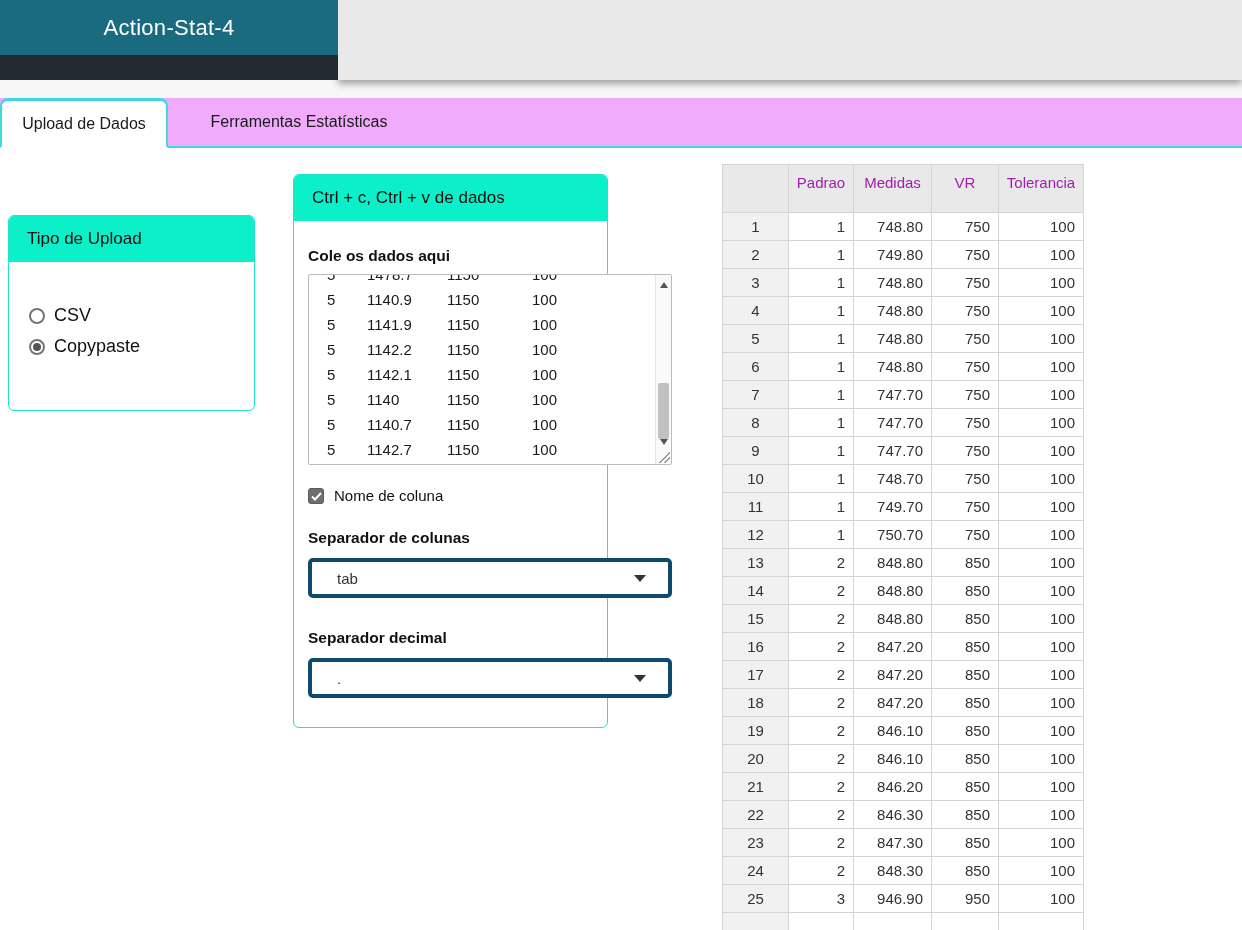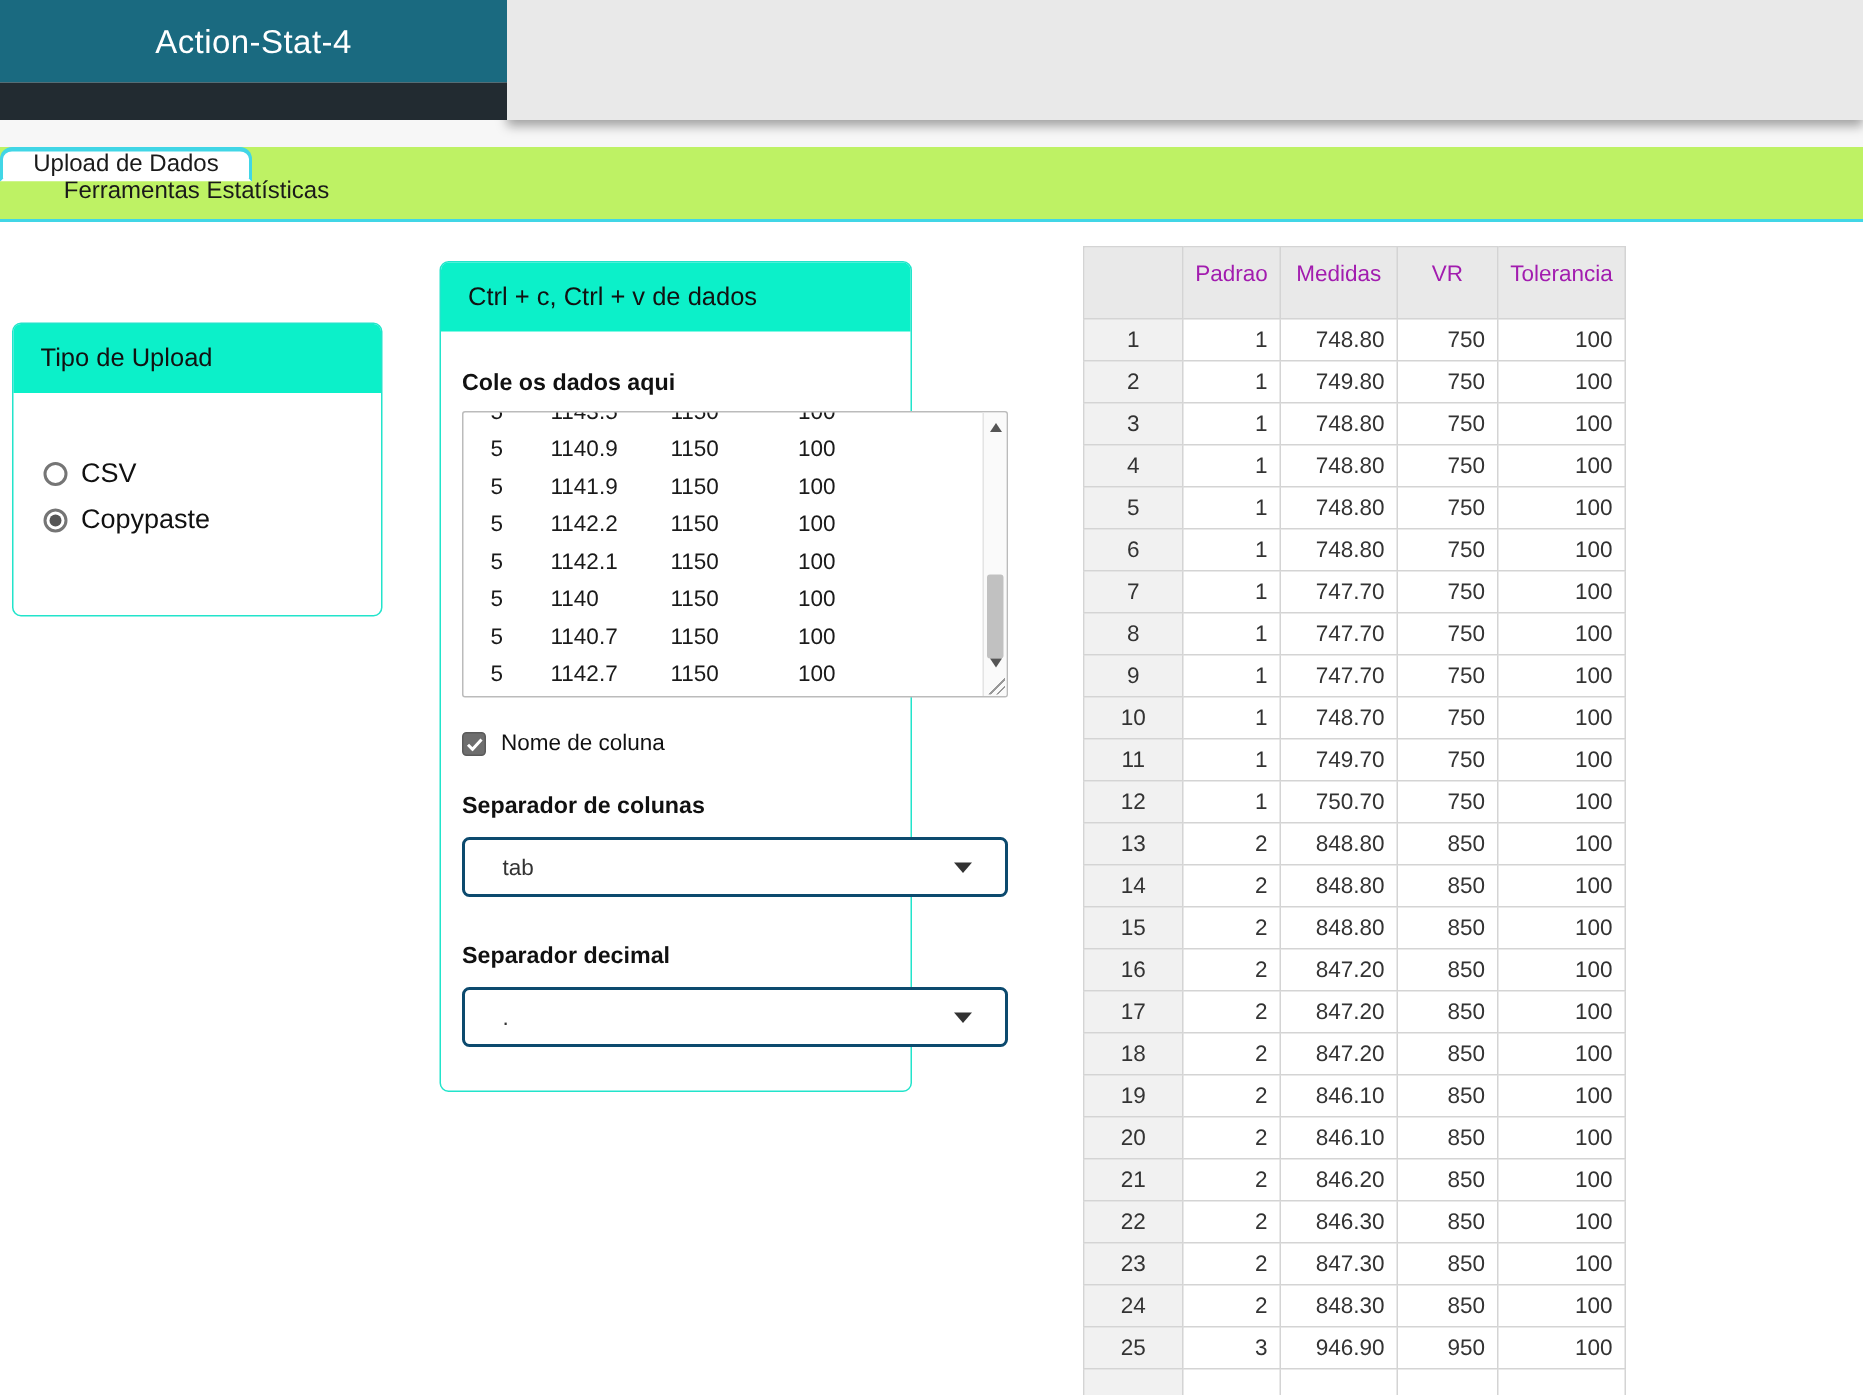--- a/index.html
+++ b/index.html
@@ -11,21 +11,21 @@
   .hdr-strip { position:absolute; left:0; top:0; width:1242px; height:98px; background:#f7f7f7; }
   .hdr-teal  { position:absolute; left:0; top:0; width:338px; height:55px; background:#1a6a80;
                display:flex; align-items:center; justify-content:center; z-index:3; }
   .hdr-title { color:#fff; font-size:22px; letter-spacing:.3px; }
   .hdr-dark  { position:absolute; left:0; top:55px; width:338px; height:25px; background:#222b31; z-index:3; }
   .hdr-gray  { position:absolute; left:338px; top:0; width:904px; height:80px; background:#e9e9e9;
                box-shadow:0 4px 7px rgba(0,0,0,.35); z-index:2; }
 
   
   .tabbar { position:absolute; left:0; top:98px; width:1242px; height:50px; display:flex;
-            border-bottom:2px solid #41d6e6; background:#bef264;flex-direction:column; }
+            border-bottom:2px solid #41d6e6; background:#f0abfc; }
   .tab { display:flex; align-items:center; justify-content:center; font-size:16px; color:#1a1a1a; cursor:pointer; }
   .tab.active { width:168px; background:#fff; border:2px solid #41d6e6; border-top-width:3px;
                 border-bottom:2px solid #fff; margin-bottom:-2px; border-radius:8px 8px 0 0; z-index:2; }
   .tab.inactive { width:262px; }
 
   
   .card { position:absolute; background:#fff; border:1px solid #22e4cb; border-radius:6px; }
   .card-header { background:#0cf0c9; color:#111; font-size:17px; border-radius:5px 5px 0 0;
                  display:flex; align-items:center; padding-left:18px; }
 
@@ -67,21 +67,21 @@
   .resize-handle { position:absolute; right:1px; bottom:1px; width:11px; height:11px;
       background:linear-gradient(135deg, transparent 50%, #999 50%, #999 58%, transparent 58%, transparent 72%, #999 72%, #999 80%, transparent 80%); }
 
   .chk-row { display:flex; align-items:flex-end; margin-top:22px; font-size:15px; color:#111; cursor:pointer; }
   .checkbox { width:16px; height:16px; background:#6e6e6e; border:1px solid #5a5a5a; border-radius:3px; margin-right:10px;
               display:flex; align-items:center; justify-content:center; }
   .checkbox svg { display:block; }
 
   .lbl-sep1 { margin-top:25px; }
   .lbl-sep2 { margin-top:31px; }
-  .dropdown { margin-top:11px; width:364px; height:40px; border:2px solid #0c4a6e; border-radius:5px; background:#fff;
+  .dropdown { margin-top:11px; width:364px; height:40px; border:4px solid #0c4a6e; border-radius:5px; background:#fff;
               display:flex; align-items:center; justify-content:space-between; padding:0 22px 0 25px;
               font-size:15px; color:#333; cursor:pointer; }
   .caret { width:0; height:0; border-left:6px solid transparent; border-right:6px solid transparent; border-top:7px solid #333; }
 
   
   .data-table { position:absolute; left:722px; top:164px; border-collapse:collapse; font-size:15px; }
   .data-table th, .data-table td { border:1px solid #d4d4d4; }
   .data-table th { width:auto; height:48px; background:#e9e9e9; color:#a21caf; font-weight:normal;
                    vertical-align:top; text-align:center; padding-top:9px; }
   .data-table th:nth-child(1){ width:66px; }
@@ -134,21 +134,21 @@
     <div class="card-header">
       <span>Ctrl + c, Ctrl + v de dados</span>
     </div>
     <div class="paste-body">
       <div class="paste-label lbl-cole">Cole os dados aqui</div>
 
       <div class="textarea">
         <div class="ta-content">
             <div class="ta-line">
               <span>5</span>
-              <span>1143.5</span>
+              <span>1478.7</span>
               <span>1150</span>
               <span>100</span>
             </div>
             <div class="ta-line">
               <span>5</span>
               <span>1140.9</span>
               <span>1150</span>
               <span>100</span>
             </div>
             <div class="ta-line">

